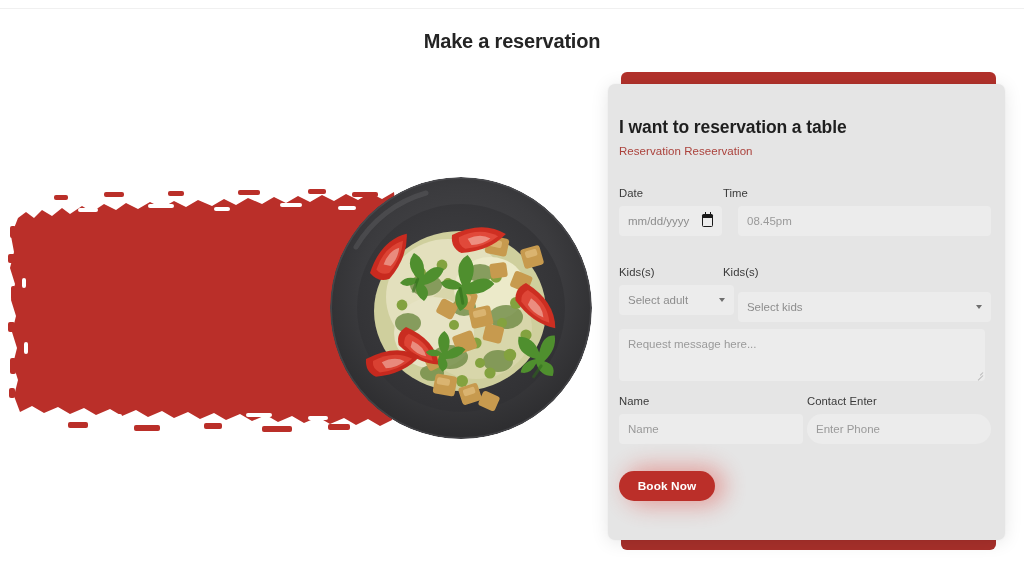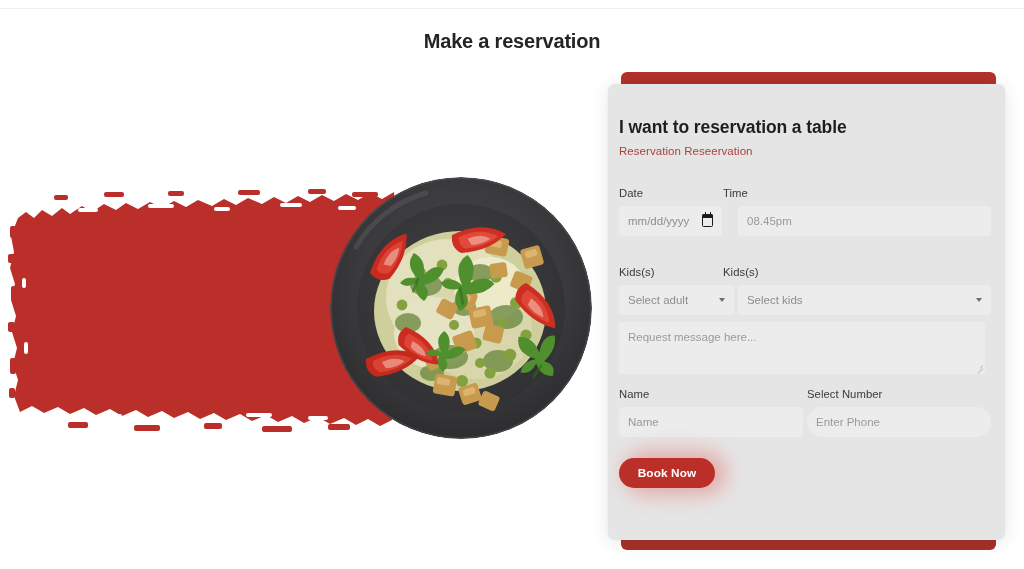--- a/index.html
+++ b/index.html
@@ -119,21 +119,21 @@
     outline: none;
     display: flex;
     align-items: center;
     gap: 13px;
   }
   .inp::placeholder { color: #9a9a9a; }
 
   .date-inp { width: 103px; justify-content: space-between; }
   .time-inp { width: 258px; margin-left: 16px; }
   .sel-adult { width: 117px; justify-content: space-between; }
-  .sel-kids  { width: 258px; margin-left: 4px; justify-content: space-between; }
+  .sel-kids  { width: 258px; margin-left: 4px; justify-content: space-between; margin-top: 7px; }
 
   .inp-row { margin-top: 7px; }
 
   .cal-glyph {
     width: 11px; height: 12px;
     border: 1.6px solid #1a1a1a;
     border-radius: 1.5px;
     position: relative;
     flex: 0 0 auto;
   }
@@ -181,21 +181,21 @@
   }
   .resize-grip i:nth-child(1) { bottom: 2px; width: 7px; }
   .resize-grip i:nth-child(2) { bottom: 5px; width: 4px; }
 
   .lbl-row2 { margin-top: 14px; }
   .lbl-n { width: 188px; }
 
   .name-inp  { width: 184px; height: 30px; }
   .phone-inp { width: 184px; height: 30px; margin-left: 4px; border-radius: 15px; }
 
-  .btn-wrap { position: relative; margin-top: 21px; width: 96px; height: 46px; }
+  .btn-wrap { position: relative; margin-top: 27px; width: 96px; height: 46px; }
   .btn-glow {
     position: absolute; left: 6px; top: -5px;
     width: 100px; height: 40px;
     border-radius: 22px;
     background: #e0443c;
     filter: blur(11px);
     opacity: 0.42;
   }
   .book-btn {
     position: relative;
@@ -452,21 +452,21 @@
       <div class="ta-wrap">
         <textarea class="ta" placeholder="Request message here..." style=""></textarea>
         <span class="resize-grip">
             <i></i>
             <i></i>
           </span>
       </div>
 
       <div class="row lbl-row2">
         <div class="field-label lbl-n">Name</div>
-        <div class="field-label">Select Number</div>
+        <div class="field-label">Contact Enter</div>
       </div>
 
       <div class="row inp-row">
         <input class="inp name-inp" type="text" placeholder="Name" style="">
         <input class="inp phone-inp" type="text" placeholder="Enter Phone" style="">
       </div>
 
       <div class="btn-wrap">
         <div class="btn-glow"></div>
         <button class="book-btn">Book Now</button>

